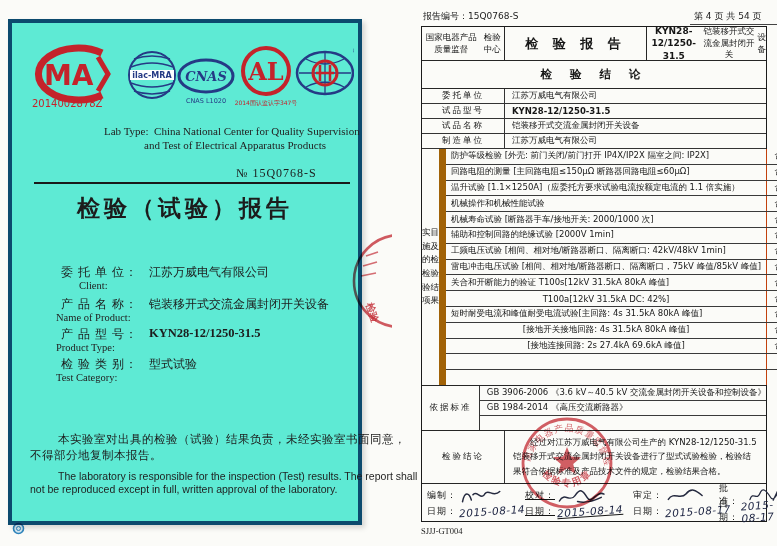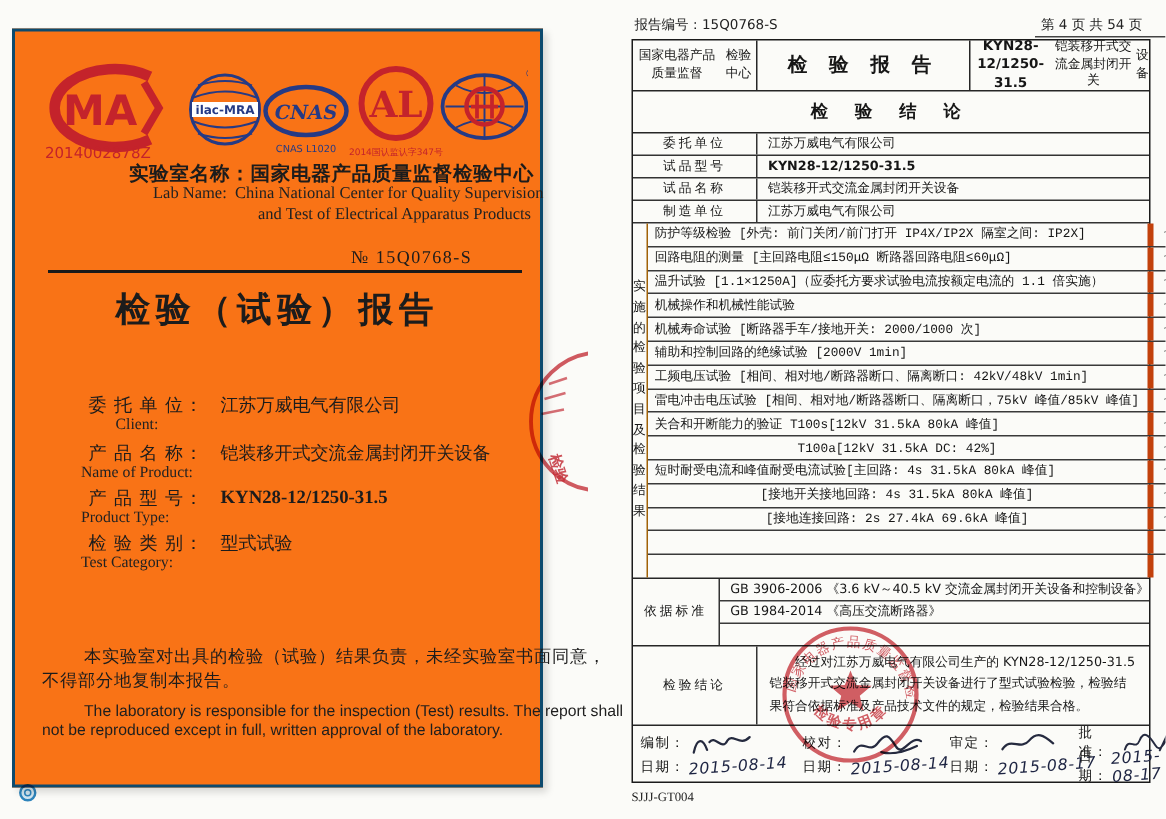--- a/index.html
+++ b/index.html
@@ -5,21 +5,21 @@
   html,body{margin:0;padding:0;}
   body{
     width:777px;height:546px;position:relative;overflow:hidden;
     background:#fbfbf8;
     font-family:"DejaVu Sans",sans-serif;color:#1c1c1c;
     -webkit-font-smoothing:antialiased;
   }
   
   .left-page{
     position:absolute;left:8px;top:19px;width:354px;height:506px;
-    background:#f97316;border:2px solid #0c4a6e;box-sizing:border-box;
+    background:#5eead4;border:4px solid #0c4a6e;box-sizing:border-box;
     box-shadow:3px 3px 5px rgba(0,0,0,.15);
   }
   .lp-abs{position:absolute;white-space:nowrap;}
   .lab-cn{font-weight:bold;font-size:13px;letter-spacing:.5px;}
   .lab-en{font-family:"Liberation Serif","DejaVu Serif",serif;font-size:11px;color:#222;}
   .report-no{font-family:"Liberation Serif","DejaVu Serif",serif;font-size:12px;letter-spacing:1px;}
   .rule{position:absolute;background:#1a1a1a;}
   .title-cn{font-size:23px;font-weight:bold;letter-spacing:4px;width:100%;text-align:center;}
   .title-en{font-family:"DejaVu Sans Mono",monospace;font-size:21px;letter-spacing:5px;word-spacing:26px;width:100%;text-align:center;color:#161616;}
   .fld-label{font-family:Liberation Serif, serif;font-size:12px;letter-spacing:1px;}
@@ -40,36 +40,36 @@
   .thead .hcell{display:flex;justify-content:center;align-items:center;box-sizing:border-box;text-align:center;line-height:1.35;}
   .hc1{width:83px;border-right:1.2px solid #262626;}
   .hc2{flex:1;border-right:1.2px solid #262626;font-size:13px;font-weight:bold;letter-spacing:5px;}
   .hc3{width:119px;}
   .hc3 .model{font-weight:bold;font-size:9px;}
   .tsection{height:28px;align-items:center;justify-content:center;font-size:11.5px;font-weight:bold;letter-spacing:7px;}
   .irow{height:15px;border-bottom:1px solid #333;box-sizing:border-box;display:flex;}
   .ilabel{width:83px;border-right:1px solid #333;display:flex;align-items:center;justify-content:center;letter-spacing:2px;box-sizing:border-box;}
   .ival{flex:1;display:flex;align-items:center;padding-left:7px;}
   .tests{height:237px;border-bottom:1.4px solid #262626;box-sizing:border-box;display:flex;}
-  .tests-label{width:83px;border-right:1px solid #a16207;box-sizing:border-box;display:flex;flex-direction:column;justify-content:center;align-items:center;line-height:1.6;}
+  .tests-label{width:83px;border-right:7px solid #a16207;box-sizing:border-box;display:flex;flex-direction:row;justify-content:center;align-items:center;line-height:1.6;}
   .tests-rows{flex:1;display:flex;flex-direction:column;}
   .trow{flex:1;display:flex;border-bottom:1px solid #3a3a3a;box-sizing:border-box;}
   .trow:last-child{border-bottom:none;}
-  .trow-text{flex:1;display:flex;align-items:center;padding:0 5px;border-right:4px solid #c2410c;box-sizing:border-box;white-space:nowrap;overflow:hidden;font-family:Liberation Mono, monospace;}
+  .trow-text{flex:1;display:flex;align-items:center;padding:0 5px;border-right:1px solid #c2410c;box-sizing:border-box;white-space:nowrap;overflow:hidden;}
   .trow-text.c{justify-content:center;}
   .trow-res{width:32px;display:flex;align-items:center;justify-content:center;}
   .standards{height:45px;border-bottom:1.4px solid #262626;box-sizing:border-box;display:flex;}
   .std-rows{flex:1;display:flex;flex-direction:column;}
   .srow{flex:1;display:flex;align-items:center;padding-left:7px;border-bottom:1px solid #3a3a3a;box-sizing:border-box;white-space:nowrap;}
   .srow:last-child{border-bottom:none;}
   .conclusion{height:53px;border-bottom:1.4px solid #262626;box-sizing:border-box;display:flex;}
   .conc-text{flex:1;padding:4px 9px 2px 8px;line-height:1.7;text-indent:2em;font-size:8.5px;}
   .signrow{height:37px;position:relative;flex:none;}
   .sg{position:absolute;top:3px;}
-  .sg1{left:5px;} .sg2{left:113px;} .sg3{left:211px;} .sg4{left:297px;}
+  .sg1{left:5px;} .sg2{left:103px;text-decoration:underline;} .sg3{left:211px;} .sg4{left:297px;}
   .sg-top,.sg-bot{display:flex;align-items:center;height:16px;}
   .plabel{font-size:9px;letter-spacing:1px;}
   .hw{font-family:"DejaVu Sans",sans-serif;font-style:italic;color:#1d2442;font-size:10.5px;letter-spacing:.5px;transform:rotate(-4deg);display:inline-block;margin-left:2px;}
   .sig{margin-left:2px;transform:rotate(-5deg);}
   .form-code{position:absolute;left:421px;top:526px;font-size:8.5px;font-family:"Liberation Serif",serif;color:#222;}
   .pageinfo-line{position:absolute;left:690px;top:24px;width:87px;border-top:1px solid #444;}
   
   .stamp{position:absolute;pointer-events:none;mix-blend-mode:multiply;}
 </style>
 </head>
@@ -107,27 +107,24 @@
 
     <g>
       <ellipse cx="297" cy="30" rx="28" ry="21" fill="none" stroke="#253a85" stroke-width="2.5"></ellipse>
       <path d="M271,30 H323 M297,9 V51 M278,16 Q297,26 316,16 M278,44 Q297,34 316,44" fill="none" stroke="#253a85" stroke-width="1.3"></path>
       <circle cx="297" cy="30" r="12" fill="none" stroke="#c4232b" stroke-width="3"></circle>
       <path d="M292,22 V38 M302,22 V38 M288,30 H306" stroke="#c4232b" stroke-width="2.5" fill="none"></path>
       <text x="324" y="10" font-size="7" fill="#253a85" font-family="DejaVu Sans,sans-serif">®</text>
     </g>
   </svg>
 
-  <div class="lp-abs lab-cn" style="left:76px;top:86px;">
-    <span>实验室名称：</span><span>国家电器产品质量监督检验中心</span>
-  </div>
   <div class="lp-abs lab-en" style="left:92px;top:102px;">
-    <span>Lab Name:</span>&nbsp;&nbsp;<span>China National Center for Quality Supervision</span>
-  </div>
-  <div class="lp-abs lab-en" style="left:162px;top:116px;">and Test of Electrical Apparatus Products</div>
+    <span>Lab Type:</span>&nbsp;&nbsp;<span>China National Center for Quality Supervision</span>
+  </div>
+  <div class="lp-abs lab-en" style="left:132px;top:116px;">and Test of Electrical Apparatus Products</div>
 
   <div class="lp-abs report-no" style="left:224px;top:143px;">№  15Q0768-S</div>
   <div class="rule" style="left:22px;top:159px;width:316px;height:2px;"></div>
 
   <div class="lp-abs title-cn" style="left:0;top:170px;">检验（试验）报告</div>
 
   <div class="lp-abs fld-label" style="left:49px;top:241px;">委 托 单 位：</div>
   <div class="lp-abs fld-val" style="left:137px;top:241px;">江苏万威电气有限公司</div>
   <div class="lp-abs fld-en" style="left:67px;top:257px;">Client:</div>
 

